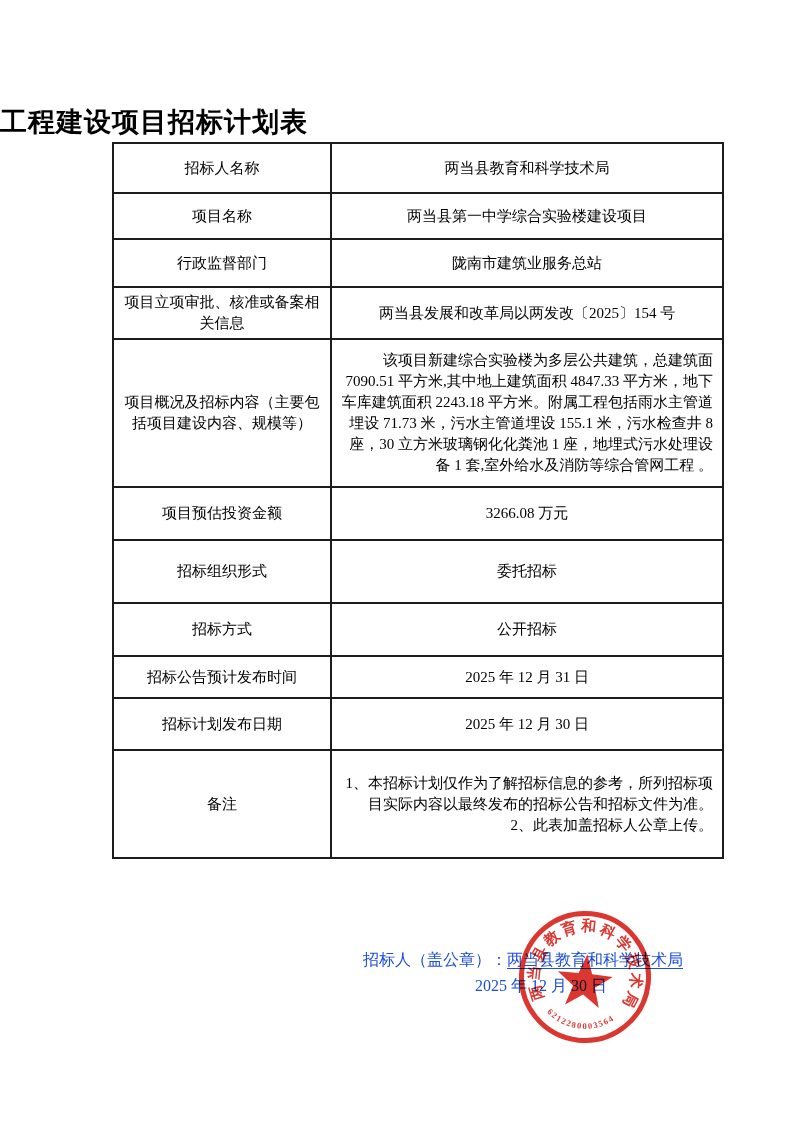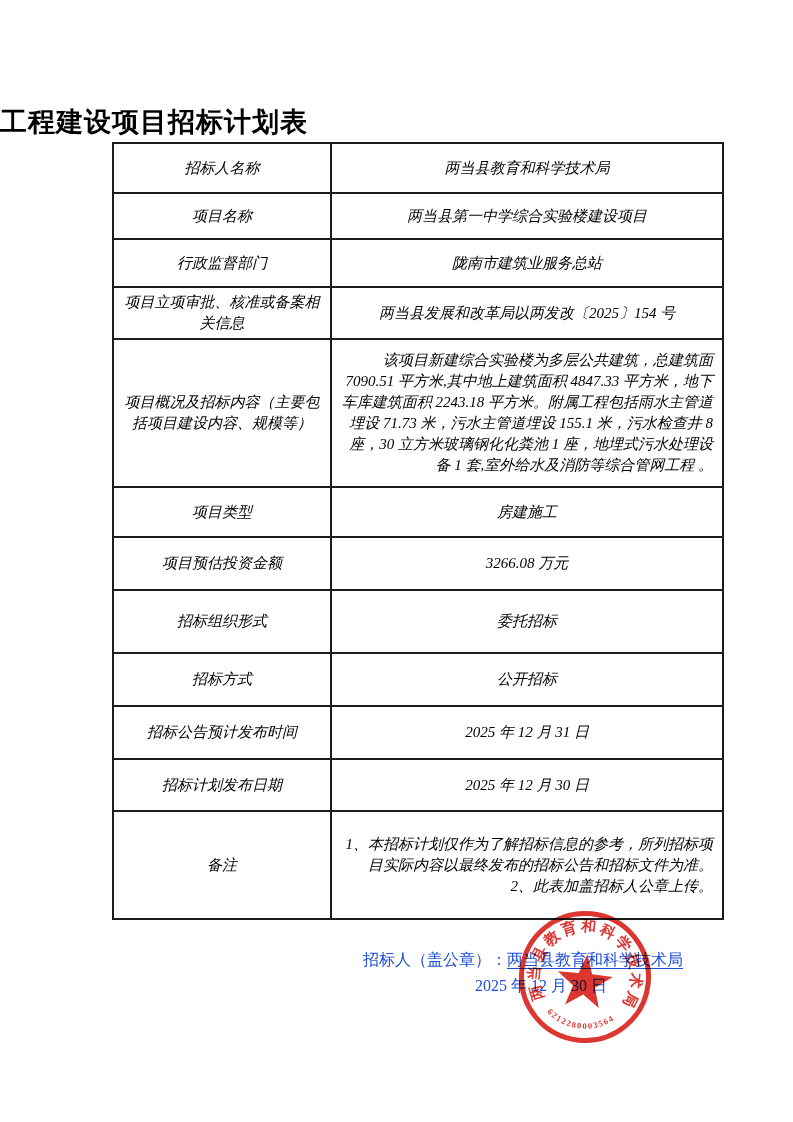--- a/index.html
+++ b/index.html
@@ -14,21 +14,20 @@
   }
   table.doc-table{
     position:absolute;left:112px;top:142px;width:570px;
     border-collapse:collapse;table-layout:fixed;
   }
   table.doc-table td{
     border:2px solid #1c1c1c;
     font-size:15px;line-height:21px;color:#000;
     padding:4px 9px;vertical-align:middle;
     overflow:hidden;
-    font-style:italic;
   }
   td.cell-label{width:198px;text-align:center;}
   td.cell-value{width:372px;text-align:center;}
   td.cell-value.left{text-align:right;white-space:pre-line;}
   .signature-block{
     position:absolute;left:363px;top:948px;
     font-size:16px;line-height:24px;color:#1d4ed8;white-space:nowrap;
   }
   .signature-name{text-decoration:underline;text-underline-offset:3px;}
   .signature-date{margin-left:112px;margin-top:2px;}
@@ -58,37 +57,33 @@
         <td class="cell-value">陇南市建筑业服务总站</td>
       </tr>
       <tr style="height: 40px; margin-top: 32px;">
         <td class="cell-label">项目立项审批、核准或备案相关信息</td>
         <td class="cell-value">两当县发展和改革局以两发改〔2025〕154 号</td>
       </tr>
       <tr style="height: 148px;">
         <td class="cell-label">项目概况及招标内容（主要包括项目建设内容、规模等）</td>
         <td class="cell-value left">该项目新建综合实验楼为多层公共建筑，总建筑面7090.51 平方米,其中地上建筑面积 4847.33 平方米，地下车库建筑面积 2243.18 平方米。附属工程包括雨水主管道埋设 71.73 米，污水主管道埋设 155.1 米，污水检查井 8 座，30 立方米玻璃钢化化粪池 1 座，地埋式污水处理设备 1 套,室外给水及消防等综合管网工程 。</td>
       </tr>
-      <tr style="height: 50px;">
-        <td class="cell-label">项目类型</td>
-        <td class="cell-value">房建施工</td>
-      </tr>
       <tr style="height: 53px;">
         <td class="cell-label">项目预估投资金额</td>
         <td class="cell-value">3266.08 万元</td>
       </tr>
       <tr style="height: 63px;">
         <td class="cell-label">招标组织形式</td>
         <td class="cell-value">委托招标</td>
       </tr>
       <tr style="height: 53px;">
         <td class="cell-label">招标方式</td>
         <td class="cell-value">公开招标</td>
       </tr>
-      <tr style="height: 53px;">
+      <tr style="height: 42px;">
         <td class="cell-label">招标公告预计发布时间</td>
         <td class="cell-value">2025 年 12 月 31 日</td>
       </tr>
       <tr style="height: 52px; margin-top: 16px;">
         <td class="cell-label">招标计划发布日期</td>
         <td class="cell-value">2025 年 12 月 30 日</td>
       </tr>
       <tr style="height: 108px;">
         <td class="cell-label">备注</td>
         <td class="cell-value left">1、本招标计划仅作为了解招标信息的参考，所列招标项目实际内容以最终发布的招标公告和招标文件为准。

